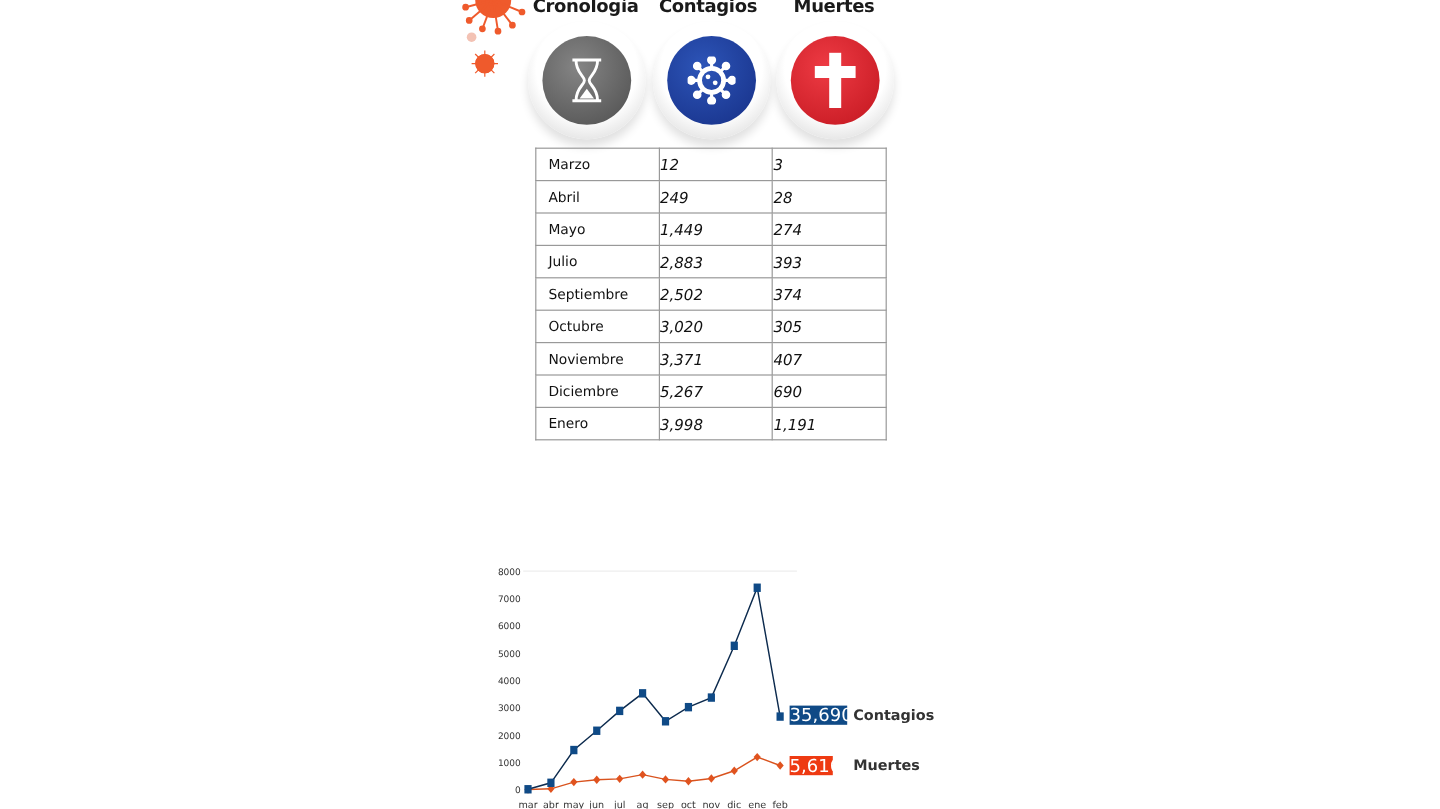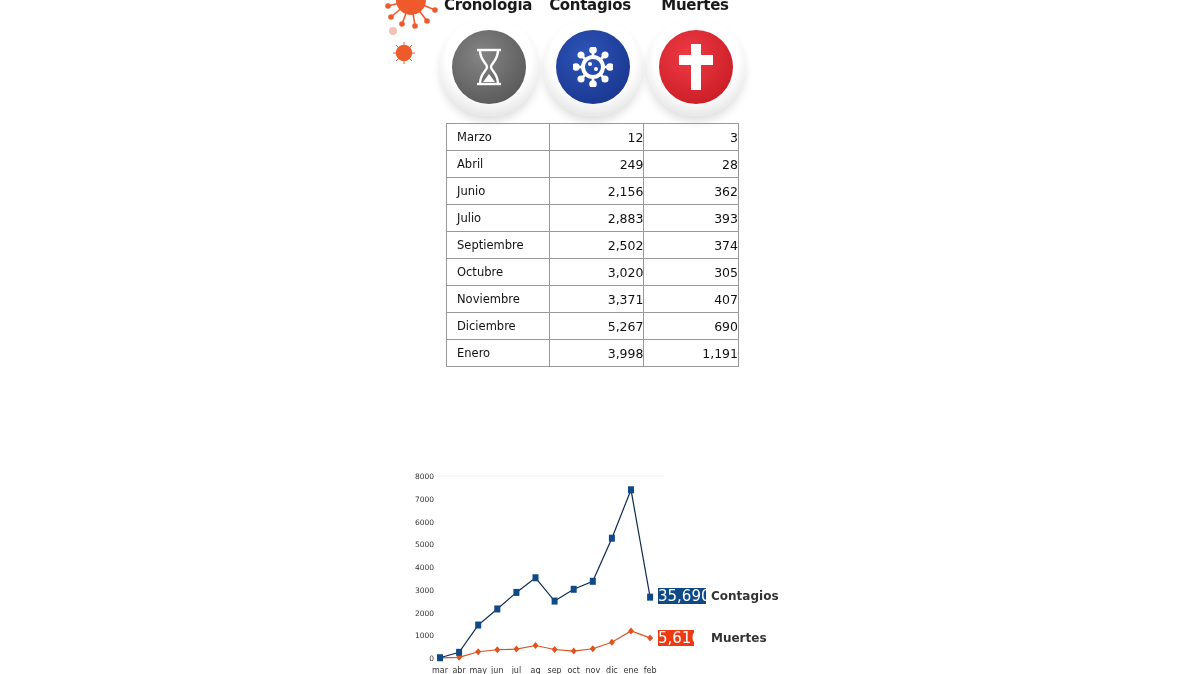--- a/index.html
+++ b/index.html
@@ -5,21 +5,21 @@
   html, body { margin:0; padding:0; }
   body { width:1200px; height:674px; background:#ffffff; position:relative; overflow:hidden; font-family:"DejaVu Sans", sans-serif; color:#111; }
   .virus { position:absolute; }
   .hdr-label { position:absolute; top:-4px; font-size:15px; font-weight:bold; color:#1a1a1a; text-align:center; width:110px; font-family:"DejaVu Sans", sans-serif; letter-spacing:-0.3px; }
   .badge-ring { position:absolute; top:18px; width:98px; height:98px; border-radius:50%; background:radial-gradient(circle at 50% 40%, #ffffff 55%, #e4e4e4 80%, #d2d2d2 100%); box-shadow:0 6px 8px rgba(0,0,0,0.12); }
   .badge { position:absolute; left:12px; top:12px; width:74px; height:74px; border-radius:50%; display:flex; align-items:center; justify-content:center; }
   table.data { position:absolute; left:446px; top:123px; border-collapse:collapse; width:293px; font-family:"DejaVu Sans", sans-serif; font-size:12px; }
   table.data td { height:26px; border:1px solid #999; padding:0; }
   table.data tr { border-bottom:1px solid #222; }
   table.data td.m { width:94px; padding-left:10px; font-size:11.5px; color:#111; }
-  table.data td.v { width:98px; text-align:right; font-size:12.5px; color:#111; }
+  table.data td.v { width:98px; text-align:left; font-size:12.5px; color:#111;font-style:italic; }
   table.data { border-top:1.5px solid #222; border-bottom:1px solid #999; }
   .chart { position:absolute; left:410px; top:462px; }
   .legend-box { position:absolute; height:16px; line-height:16px; font-size:15px; color:#fff; text-align:center; padding-right:4px; box-sizing:border-box; }
   .legend-label { position:absolute; font-size:12px; font-weight:bold; color:#333; }
 </style>
 </head>
 <body>
 
 <svg class="virus" style="left:382px;top:-14px" width="58" height="44" viewBox="0 0 58 44">
   <g fill="#ef5a2c" stroke="#ef5a2c" stroke-width="1.6">
@@ -113,23 +113,23 @@
         <td class="m">Marzo</td>
         <td class="v">12</td>
         <td class="v">3</td>
       </tr>
       <tr>
         <td class="m">Abril</td>
         <td class="v">249</td>
         <td class="v">28</td>
       </tr>
       <tr>
-        <td class="m">Junio</td>
-        <td class="v">2,156</td>
-        <td class="v">362</td>
+        <td class="m">Mayo</td>
+        <td class="v">1,449</td>
+        <td class="v">274</td>
       </tr>
       <tr>
         <td class="m">Julio</td>
         <td class="v">2,883</td>
         <td class="v">393</td>
       </tr>
       <tr>
         <td class="m">Septiembre</td>
         <td class="v">2,502</td>
         <td class="v">374</td>

